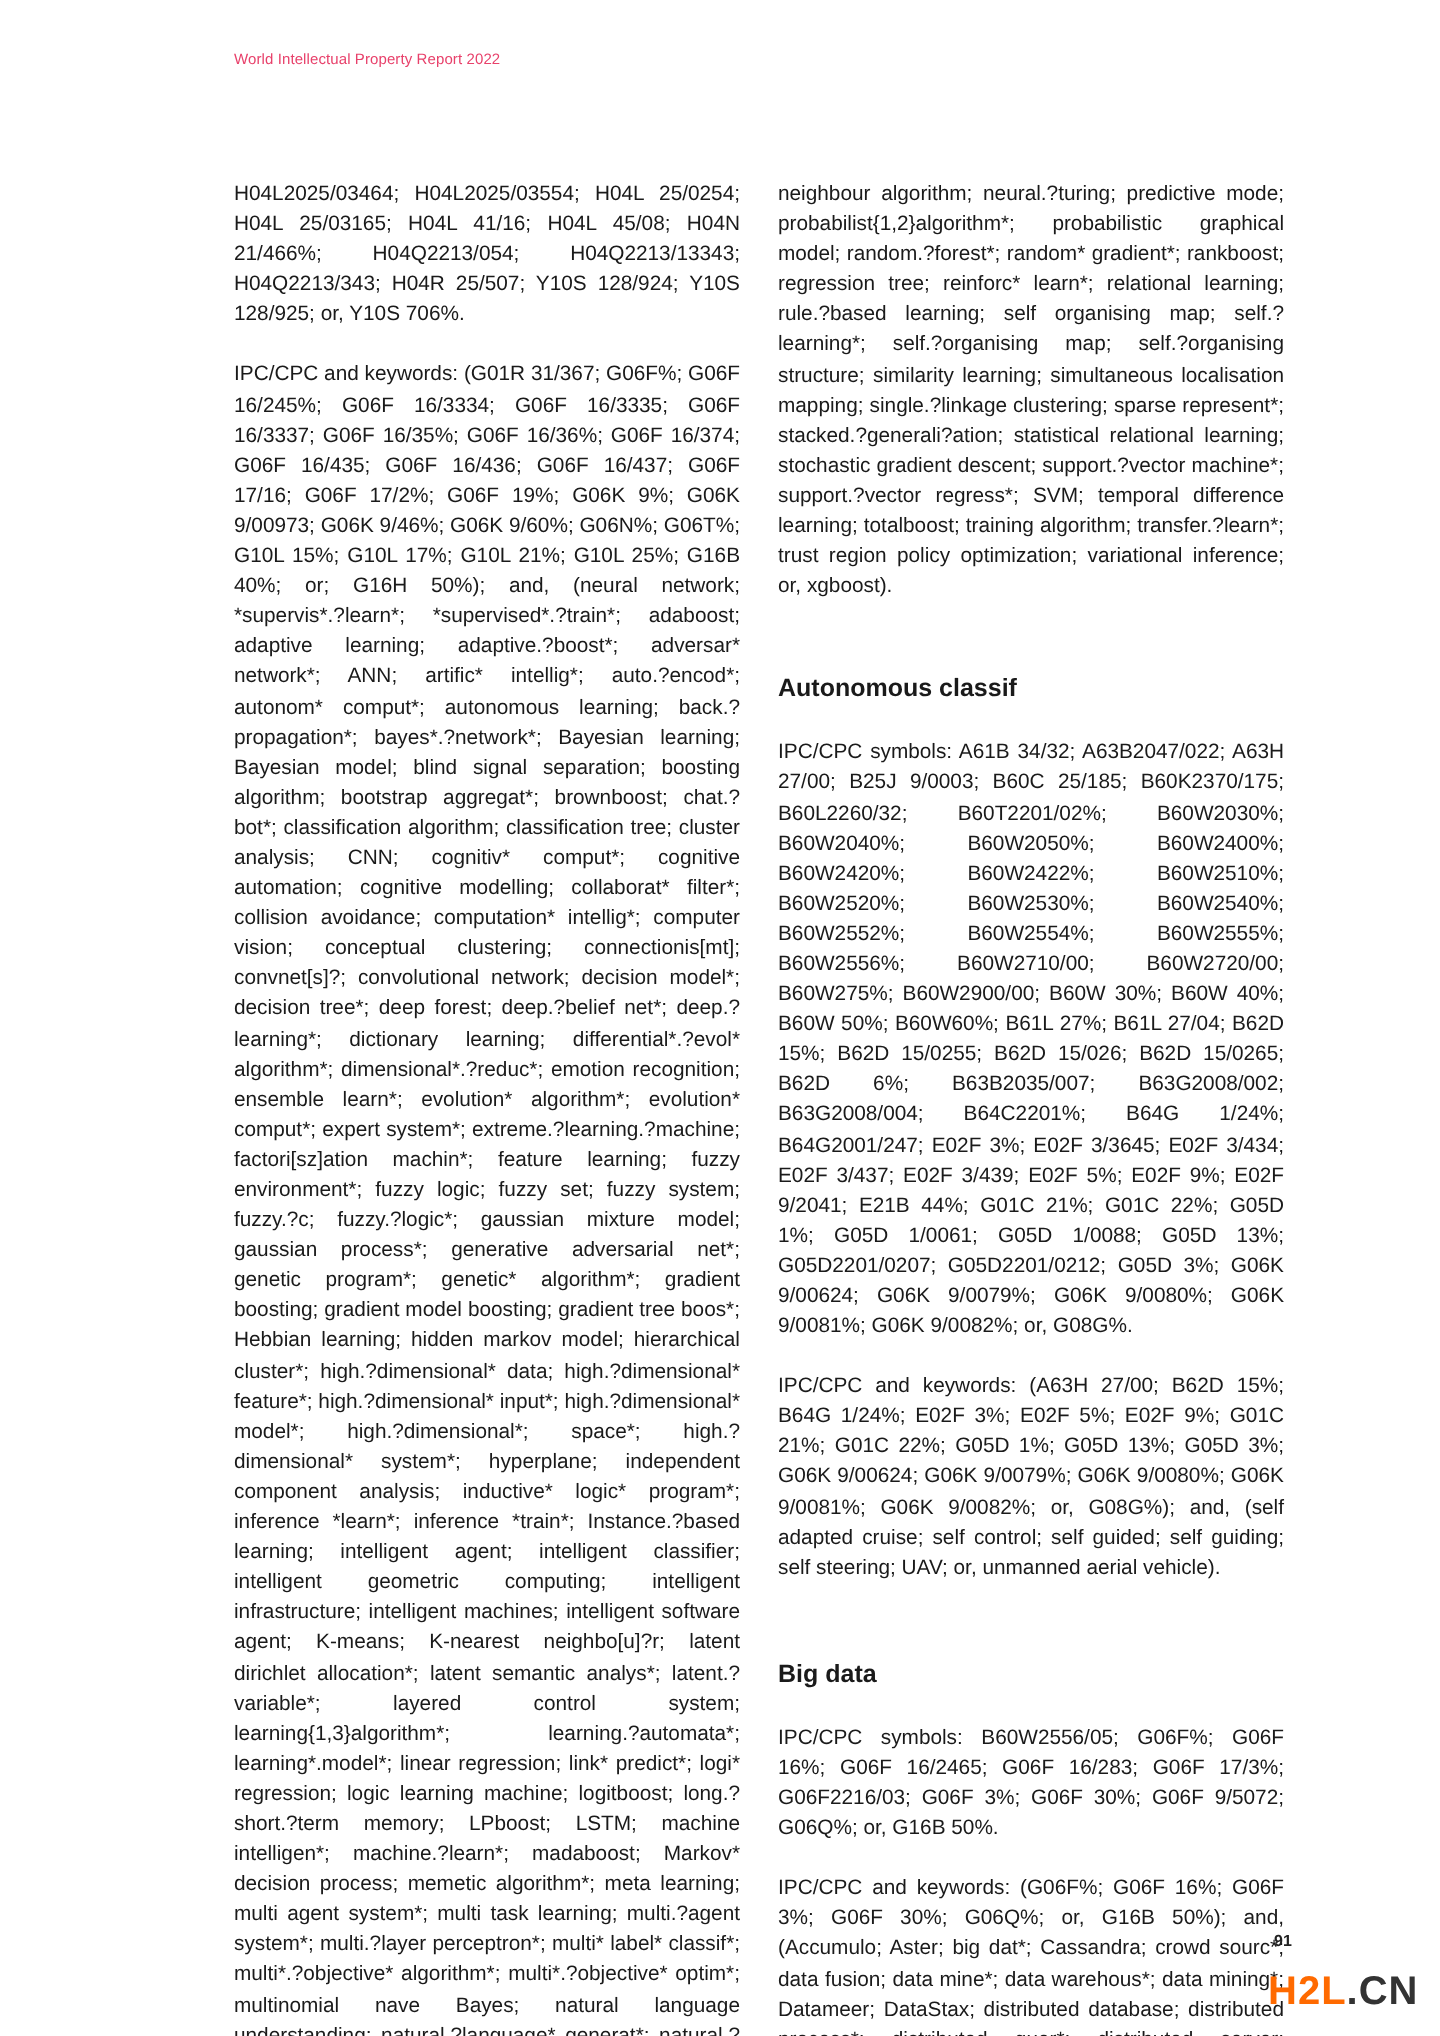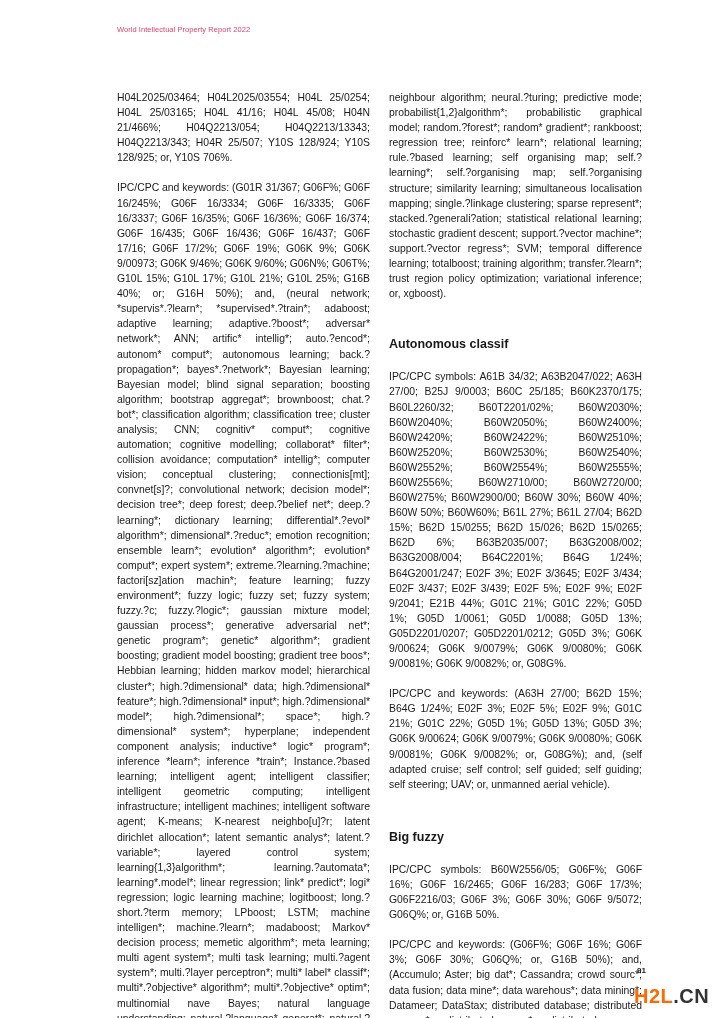--- a/index.html
+++ b/index.html
@@ -32,21 +32,21 @@
   <p class="para">IPC/CPC and keywords: (G01R 31/367; G06F%; G06F 16/245%; G06F 16/3334; G06F 16/3335; G06F 16/3337; G06F 16/35%; G06F 16/36%; G06F 16/374; G06F 16/435; G06F 16/436; G06F 16/437; G06F 17/16; G06F 17/2%; G06F 19%; G06K 9%; G06K 9/00973; G06K 9/46%; G06K 9/60%; G06N%; G06T%; G10L 15%; G10L 17%; G10L 21%; G10L 25%; G16B 40%; or; G16H 50%); and, (neural network; *supervis*.?learn*; *supervised*.?train*; adaboost; adaptive learning; adaptive.?boost*; adversar* network*; ANN; artific* intellig*; auto.?encod*; autonom* comput*; autonomous learning; back.?propagation*; bayes*.?network*; Bayesian learning; Bayesian model; blind signal separation; boosting algorithm; bootstrap aggregat*; brownboost; chat.?bot*; classification algorithm; classification tree; cluster analysis; CNN; cognitiv* comput*; cognitive automation; cognitive modelling; collaborat* filter*; collision avoidance; computation* intellig*; computer vision; conceptual clustering; connectionis[mt]; convnet[s]?; convolutional network; decision model*; decision tree*; deep forest; deep.?belief net*; deep.?learning*; dictionary learning; differential*.?evol* algorithm*; dimensional*.?reduc*; emotion recognition; ensemble learn*; evolution* algorithm*; evolution* comput*; expert system*; extreme.?learning.?machine; factori[sz]ation machin*; feature learning; fuzzy environment*; fuzzy logic; fuzzy set; fuzzy system; fuzzy.?c; fuzzy.?logic*; gaussian mixture model; gaussian process*; generative adversarial net*; genetic program*; genetic* algorithm*; gradient boosting; gradient model boosting; gradient tree boos*; Hebbian learning; hidden markov model; hierarchical cluster*; high.?dimensional* data; high.?dimensional* feature*; high.?dimensional* input*; high.?dimensional* model*; high.?dimensional*; space*; high.?dimensional* system*; hyperplane; independent component analysis; inductive* logic* program*; inference *learn*; inference *train*; Instance.?based learning; intelligent agent; intelligent classifier; intelligent geometric computing; intelligent infrastructure; intelligent machines; intelligent software agent; K-means; K-nearest neighbo[u]?r; latent dirichlet allocation*; latent semantic analys*; latent.?variable*; layered control system; learning{1,3}algorithm*; learning.?automata*; learning*.model*; linear regression; link* predict*; logi* regression; logic learning machine; logitboost; long.?short.?term memory; LPboost; LSTM; machine intelligen*; machine.?learn*; madaboost; Markov* decision process; memetic algorithm*; meta learning; multi agent system*; multi task learning; multi.?agent system*; multi.?layer perceptron*; multi* label* classif*; multi*.?objective* algorithm*; multi*.?objective* optim*; multinomial nave Bayes; natural language understanding; natural.?language* generat*; natural.?language* process*; nearest</p>
 </div>
 
 <div class="col col-right">
   <p class="para">neighbour algorithm; neural.?turing; predictive mode; probabilist{1,2}algorithm*; probabilistic graphical model; random.?forest*; random* gradient*; rankboost; regression tree; reinforc* learn*; relational learning; rule.?based learning; self organising map; self.?learning*; self.?organising map; self.?organising structure; similarity learning; simultaneous localisation mapping; single.?linkage clustering; sparse represent*; stacked.?generali?ation; statistical relational learning; stochastic gradient descent; support.?vector machine*; support.?vector regress*; SVM; temporal difference learning; totalboost; training algorithm; transfer.?learn*; trust region policy optimization; variational inference; or, xgboost).</p>
 
   <h3 class="section-heading first">Autonomous classif</h3>
   <p class="para">IPC/CPC symbols: A61B 34/32; A63B2047/022; A63H 27/00; B25J 9/0003; B60C 25/185; B60K2370/175; B60L2260/32; B60T2201/02%; B60W2030%; B60W2040%; B60W2050%; B60W2400%; B60W2420%; B60W2422%; B60W2510%; B60W2520%; B60W2530%; B60W2540%; B60W2552%; B60W2554%; B60W2555%; B60W2556%; B60W2710/00; B60W2720/00; B60W275%; B60W2900/00; B60W 30%; B60W 40%; B60W 50%; B60W60%; B61L 27%; B61L 27/04; B62D 15%; B62D 15/0255; B62D 15/026; B62D 15/0265; B62D 6%; B63B2035/007; B63G2008/002; B63G2008/004; B64C2201%; B64G 1/24%; B64G2001/247; E02F 3%; E02F 3/3645; E02F 3/434; E02F 3/437; E02F 3/439; E02F 5%; E02F 9%; E02F 9/2041; E21B 44%; G01C 21%; G01C 22%; G05D 1%; G05D 1/0061; G05D 1/0088; G05D 13%; G05D2201/0207; G05D2201/0212; G05D 3%; G06K 9/00624; G06K 9/0079%; G06K 9/0080%; G06K 9/0081%; G06K 9/0082%; or, G08G%.</p>
   <p class="para">IPC/CPC and keywords: (A63H 27/00; B62D 15%; B64G 1/24%; E02F 3%; E02F 5%; E02F 9%; G01C 21%; G01C 22%; G05D 1%; G05D 13%; G05D 3%; G06K 9/00624; G06K 9/0079%; G06K 9/0080%; G06K 9/0081%; G06K 9/0082%; or, G08G%); and, (self adapted cruise; self control; self guided; self guiding; self steering; UAV; or, unmanned aerial vehicle).</p>
 
-  <h3 class="section-heading">Big fuzzy</h3>
+  <h3 class="section-heading">Big data</h3>
   <p class="para">IPC/CPC symbols: B60W2556/05; G06F%; G06F 16%; G06F 16/2465; G06F 16/283; G06F 17/3%; G06F2216/03; G06F 3%; G06F 30%; G06F 9/5072; G06Q%; or, G16B 50%.</p>
   <p class="para">IPC/CPC and keywords: (G06F%; G06F 16%; G06F 3%; G06F 30%; G06Q%; or, G16B 50%); and, (Accumulo; Aster; big dat*; Cassandra; crowd sourc*; data fusion; data mine*; data warehous*; data mining*; Datameer; DataStax; distributed database; distributed process*; distributed quer*; distributed server; elasticsearch;</p>
 </div>
 
 <div class="page-number">91</div>
 
 <div class="watermark">
   <span class="wm-a">H2L</span><span class="wm-b">.CN</span>
 </div>
 

